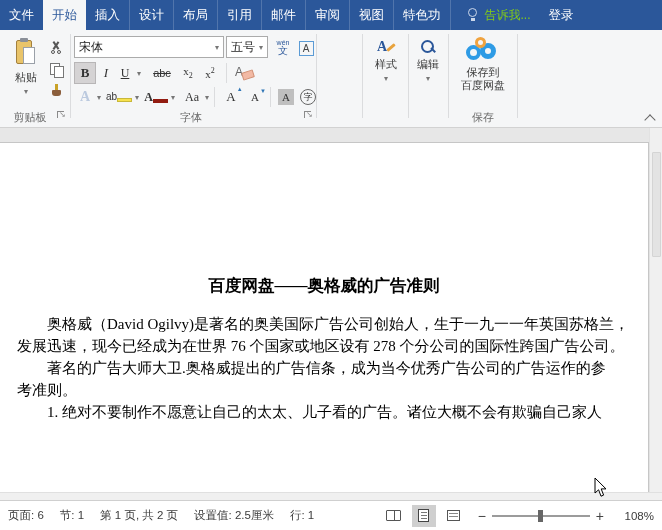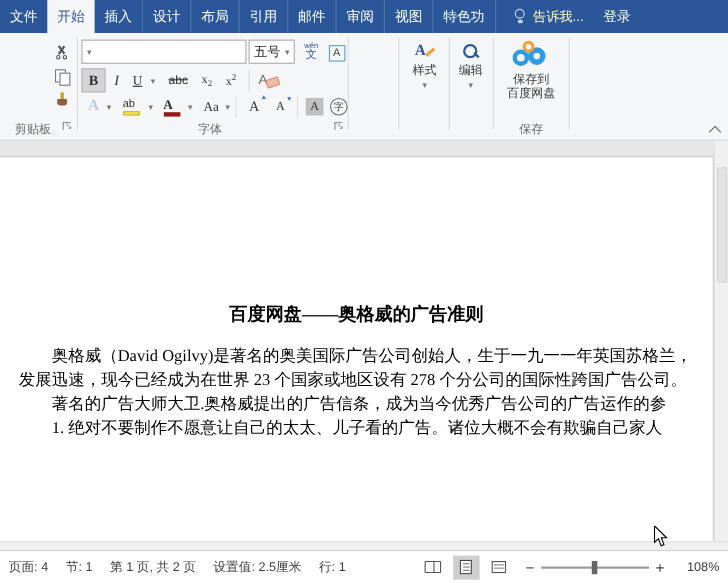--- a/index.html
+++ b/index.html
@@ -7,21 +7,21 @@
     font-family:"Liberation Sans","DejaVu Sans",sans-serif; }
   body { position:relative; background:#E7E7E7; }
 
   
   .tabbar { position:absolute; left:0; top:0; width:662px; height:30px;
     background:#2B579A; display:flex; align-items:stretch; }
   .tab { color:#fff; font-size:12.5px; padding:0 9px; display:flex; align-items:center;
     border-right:1px solid rgba(255,255,255,.18); white-space:nowrap; cursor:default; }
   .tab.first { border-right:none; }
   .tab.active { background:#F5F6F7; color:#2B579A; border-right:none; }
-  .tellme { display:flex; align-items:center; gap:6px; margin-left:10px; color:#fef9c3;
+  .tellme { display:flex; align-items:center; gap:6px; margin-left:10px; color:#84cc16;
     font-size:12px; padding:0 6px; }
   .bulb { position:relative; width:12px; height:14px; }
   .bulb i { position:absolute; left:1px; top:0; width:9px; height:9px; border:1.4px solid #CBD7EA;
     border-radius:50%; }
   .bulb b { position:absolute; left:4px; top:10px; width:4px; height:3px; background:#CBD7EA; }
   .login { color:#fff; font-size:12.5px; padding:0 12px; display:flex; align-items:center; }
 
   
   .ribbon { position:absolute; left:0; top:30px; width:662px; height:98px;
     background:#F5F6F7; border-bottom:1px solid #D2D2D2; }
@@ -86,21 +86,21 @@
   .strk { text-decoration:line-through; font-size:11px; }
   .subsup { font-size:11px; font-family:"Liberation Serif",serif; }
   .subsup sub,.subsup sup { font-size:8px; }
 
   .ic-eraser { position:relative; width:22px; height:16px; }
   .ic-eraser .a { position:absolute; left:0; top:0; font-size:12px; color:#666; }
   .ic-eraser .e { position:absolute; left:7px; top:6px; width:12px; height:8px;
     background:#F2B9A4; border:1px solid #D18F73; transform:rotate(-18deg); border-radius:1px; }
 
   .fx-a { font-size:14px; color:#BCCADF; font-weight:bold; font-family:"Liberation Serif",serif; }
-  .stack { display:flex; flex-direction:column; align-items:flex-start; line-height:1; }
+  .stack { display:flex; flex-direction:row; align-items:flex-end; line-height:1; }
   .stack .bar { margin-top:1px; }
   .hl-ab { font-size:10px; color:#333; }
   .bar { width:15px; height:4px; }
   .bar.yellow { background:#F7E14D; border:1px solid #C9B83A; }
   .bar.red { background:#921B10; }
   .fc-a { font-size:12px; font-weight:bold; color:#333; font-family:"Liberation Serif",serif; }
   .case-aa { font-size:12px; font-family:"Liberation Serif",serif; color:#333; }
   .grow { position:relative; font-size:13px; font-family:"Liberation Serif",serif; color:#333; }
   .grow::after { content:"\25B2"; position:absolute; right:-7px; top:-3px; font-size:6px; color:#2E75B6; }
   .shrink { position:relative; font-size:11px; font-family:"Liberation Serif",serif; color:#333; }
@@ -202,38 +202,48 @@
 </div>
 
 <div class="ribbon">
   <div class="vsep" style="left:70px"></div>
   <div class="vsep" style="left:316px"></div>
   <div class="vsep" style="left:362px"></div>
   <div class="vsep" style="left:408px"></div>
   <div class="vsep" style="left:448px"></div>
   <div class="vsep" style="left:517px"></div>
 
+  <div class="bigbtn" style="left:6px;width:40px">
+    <span class="ic-paste">
+        <i class="board"></i>
+        <i class="clip"></i>
+        <i class="pagei"></i>
+      </span>
+    <span class="blabel">粘贴</span>
+    <span class="ddonly"></span>
+  </div>
   <div class="sb" style="left:46px;top:6px;width:20px">
     <span class="ic-cut">
         <i class="l"></i>
         <i class="r"></i>
         <u class="l"></u>
         <u class="r"></u>
       </span>
   </div>
   <div class="sb" style="left:46px;top:28px;width:20px">
     <span class="ic-copy"></span>
   </div>
   <div class="sb" style="left:46px;top:50px;width:20px">
     <span class="ic-painter"></span>
   </div>
   <div class="glabel" style="left:2px;width:56px">剪贴板</div>
   <div class="launcher" style="left:57px;top:81px"></div>
 
   <div class="combo" style="left:74px;width:150px">
+    <span class="ctext">宋体</span>
     <span class="carr">▾</span>
   </div>
   <div class="combo" style="left:226px;width:42px">
     <span class="ctext">五号</span>
     <span class="carr">▾</span>
   </div>
   <div class="sb" style="left:272px;top:6px;width:22px">
     <span class="phon">
       <span class="t">wén</span>
       <span class="b">文</span>
@@ -337,36 +347,37 @@
   <div class="glabel" style="left:450px;width:66px">保存</div>
 
   <div class="chev" style="left:646px;top:86px"></div>
 </div>
 
 <div class="docarea">
   <div class="page">
     <div class="doc-title">百度网盘——奥格威的广告准则</div>
     <div class="doc-body">
       <div class="dline indent">奥格威（David Ogilvy)是著名的奥美国际广告公司创始人，生于一九一一年英国苏格兰，</div>
-      <div class="dline">发展迅速，现今已经成为在世界 23 个国家或地区设有 278 个分公司的国际性跨国广告公司。</div>
+      <div class="dline">发展迅速，现今已经成为在世界 76 个国家或地区设有 278 个分公司的国际性跨国广告公司。</div>
       <div class="dline indent">著名的广告大师大卫.奥格威提出的广告信条，成为当今优秀广告公司的广告运作的参</div>
+      <div class="dline">考准则。</div>
       <div class="dline indent">1.  绝对不要制作不愿意让自己的太太、儿子看的广告。诸位大概不会有欺骗自己家人</div>
     </div>
   </div>
   <div class="vscroll">
     <div class="vthumb"></div>
   </div>
   <div class="hscroll"></div>
   <svg class="cursor" width="14" height="20" viewBox="0 0 14 20">
     <path d="M1,0 L1,15 L4.6,11.8 L7,18.2 L9.6,17.1 L7.2,10.9 L12,10.9 Z" fill="#ffffff" stroke="#000000" stroke-width="1"></path>
   </svg>
 </div>
 
 <div class="statusbar">
-  <span class="stitem">页面: 4</span>
+  <span class="stitem">页面: 6</span>
   <span class="stitem">节: 1</span>
   <span class="stitem">第 1 页, 共 2 页</span>
   <span class="stitem">设置值: 2.5厘米</span>
   <span class="stitem">行: 1</span>
   <span class="views">
     <span class="viewbtn">
       <span class="ic-book"></span>
     </span>
     <span class="viewbtn sel">
       <span class="ic-print"></span>

